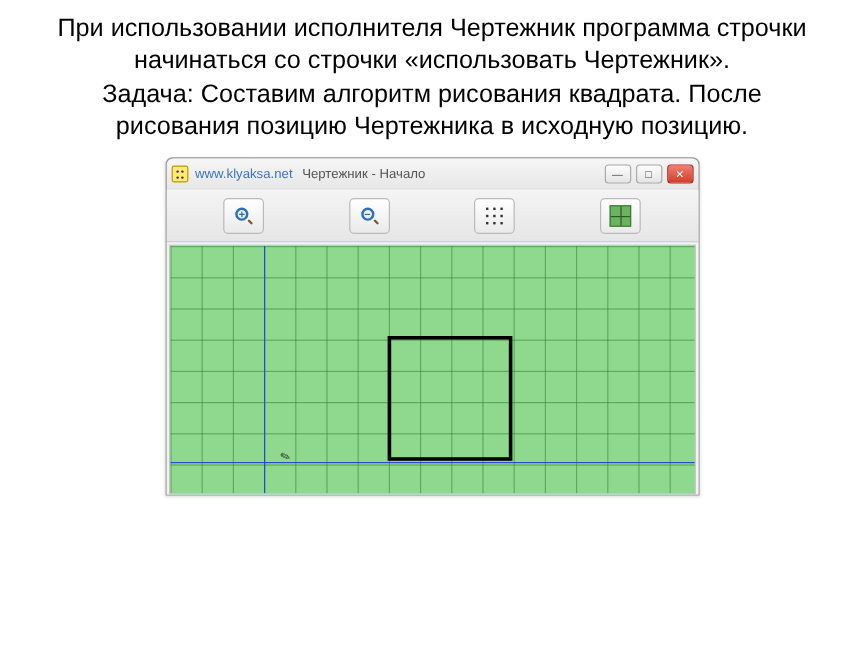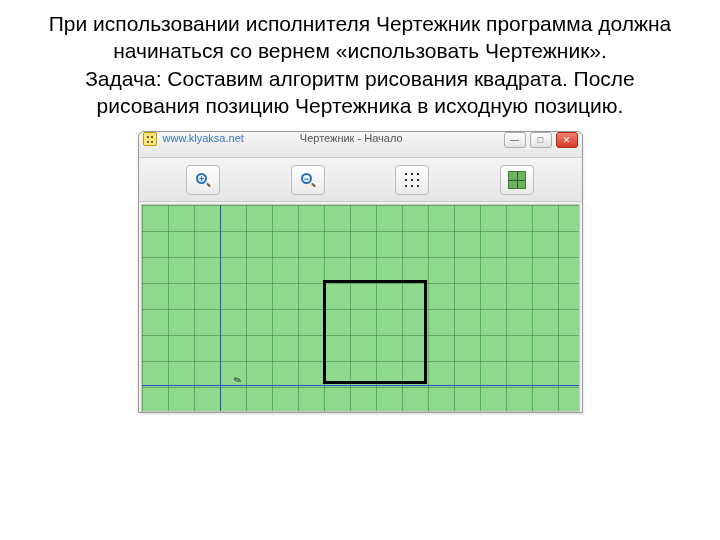--- a/index.html
+++ b/index.html
@@ -24,21 +24,21 @@
     border-radius: 6px 6px 0 0;
     background: #ededed;
     box-shadow: 0 1px 3px rgba(0,0,0,0.15);
   }
   .titlebar {
     height: 26px;
     background: linear-gradient(#f6f6f6, #e7e7e7);
     border-bottom: 1px solid #ccc;
     border-radius: 6px 6px 0 0;
     display: flex;
-    align-items: flex-start;
+    align-items: center;
     padding: 0 4px;
     font-size: 11px;
   }
   .title-appicon {
     width: 14px; height: 14px;
     background: #ffe77a;
     border: 1px solid #b79a00;
     border-radius: 2px;
     margin-right: 6px;
     position: relative;
@@ -46,21 +46,21 @@
   .title-appicon::after {
     content: "";
     position: absolute;
     left: 3px; top: 3px;
     width: 2px; height: 2px;
     background: #333;
     box-shadow: 4px 0 #333, 0 5px 0 0 #333, 4px 5px #333;
     border-radius: 1px;
   }
   .title-link { color: #3a74c4; margin-right: 8px; }
-  .title-text { color: #555; margin-left: 48px; }
+  .title-text { color: #555; }
   .title-spacer { flex: 1; }
   .winbtns { display: flex; gap: 4px; }
   .winbtn {
     width: 22px; height: 16px;
     border: 1px solid #aaa;
     border-radius: 3px;
     background: linear-gradient(#fdfdfd, #e5e5e5);
     display: flex; align-items: center; justify-content: center;
     font-size: 9px;
     color: #444;
@@ -161,21 +161,21 @@
     width: 8px; height: 8px;
     color: #333;
     font-size: 10px;
     transform: rotate(-20deg);
   }
 </style>
 </head>
 <body>
 
 <div class="slide-text">
-  <div>При использовании исполнителя Чертежник программа должна начинаться со вернем «использовать Чертежник».</div>
+  <div>При использовании исполнителя Чертежник программа строчки начинаться со строчки «использовать Чертежник».</div>
   <div>Задача: Составим алгоритм рисования квадрата. После рисования позицию Чертежника в исходную позицию.</div>
 </div>
 
 <div class="app-window">
   <div class="titlebar">
     <div class="title-appicon"></div>
     <span class="title-link">www.klyaksa.net</span>
     <span class="title-text">Чертежник - Начало</span>
     <div class="title-spacer"></div>
     <div class="winbtns">

